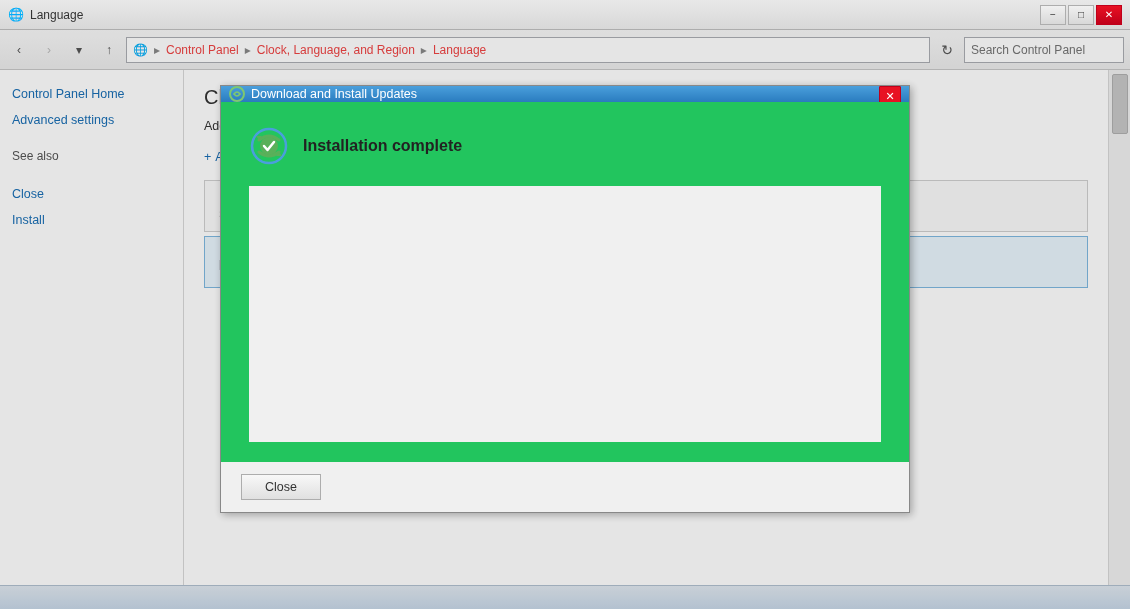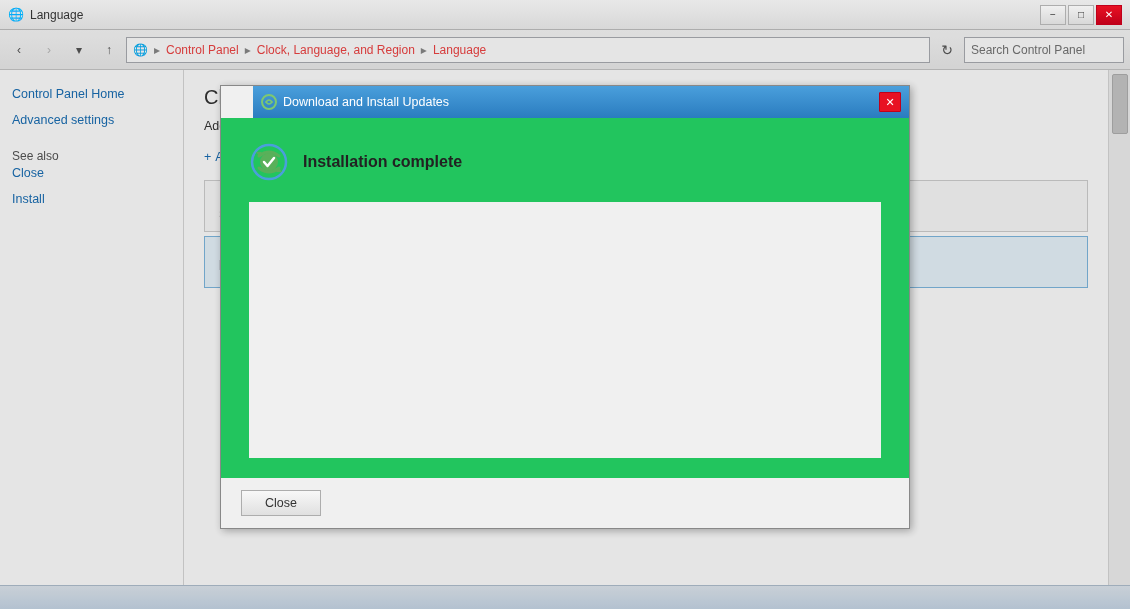--- a/index.html
+++ b/index.html
@@ -152,21 +152,21 @@
       margin-bottom: 8px;
       font-size: 12.5px;
       line-height: 1.4;
     }
     .sidebar-section {
       margin-top: 20px;
     }
     .sidebar-section-title {
       color: #555;
       font-size: 12px;
-      margin-bottom: 2px;
+      margin-bottom: 23px;
     }
 
     
     .content-panel {
       flex: 1;
       background: white;
       padding: 16px 20px;
       overflow: auto;
       position: relative;
     }
@@ -264,28 +264,27 @@
     
     .dialog {
       width: 690px;
       background: #f0f0f0;
       border: 1px solid #888;
       box-shadow: 2px 2px 8px rgba(0,0,0,0.3);
       display: flex;
       flex-direction: column;
     }
     .dialog-title-bar {
-      height: 32px;
+      height: 16px;
       background: linear-gradient(to bottom, #4a9fdc, #2a7cbf);
       display: flex;
-      align-items: center;
+      align-items: flex-start;
       justify-content: space-between;
       padding: 0 8px;
       flex-shrink: 0;
-      margin-left: 32px;
     }
     .dialog-title-left {
       display: flex;
       align-items: center;
       gap: 6px;
     }
     .dialog-title-icon {
       width: 16px;
       height: 16px;
       color: #7ec870;

